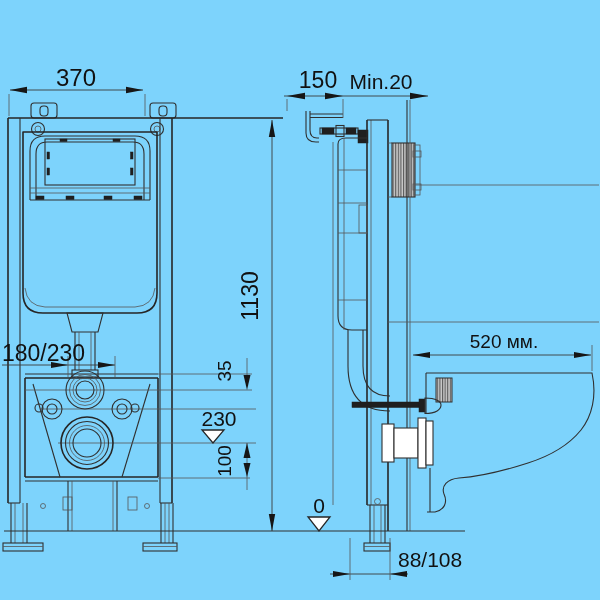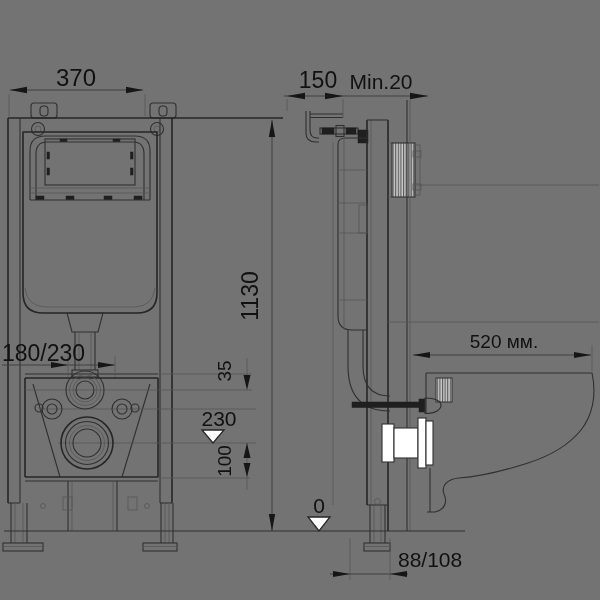--- a/index.html
+++ b/index.html
@@ -1,16 +1,16 @@
 <!DOCTYPE html>
 <html><head>
 <meta charset="utf-8">
 <style>
   html,body{margin:0;padding:0;background:#ffffff;}
-  .stage{width:600px;height:600px;background:#737373;position:relative;overflow:hidden;
+  .stage{width:600px;height:600px;background:#7dd3fc;position:relative;overflow:hidden;
          font-family:"Liberation Sans", sans-serif;}
   svg{display:block}
   .ln{fill:none;stroke:#262626;stroke-width:1.6;stroke-linecap:butt;stroke-linejoin:round;}
   .md{fill:none;stroke:#303030;stroke-width:1.1;}
   .tn{fill:none;stroke:#555555;stroke-width:0.8;}
   .dim{fill:none;stroke:#3a3a3a;stroke-width:0.9;}
   .ar{fill:#161616;stroke:none;}
   .dk{fill:#1f1f1f;stroke:#1f1f1f;stroke-width:0.5;}
   .opentri{fill:#ffffff;stroke:#262626;stroke-width:1.3;}
   .lbl{fill:#111111;font-family:"Liberation Sans", sans-serif;}

